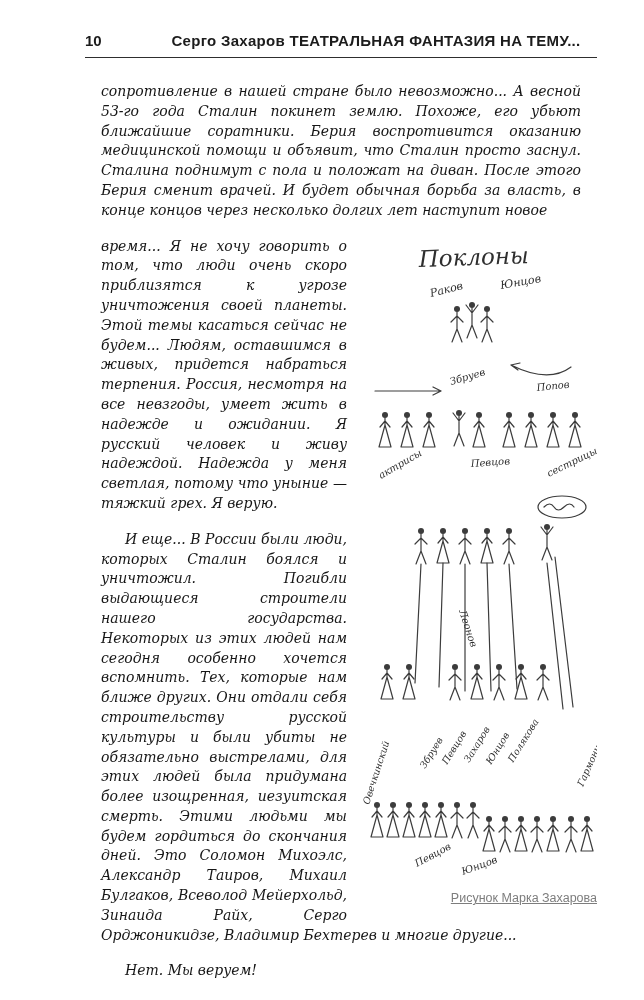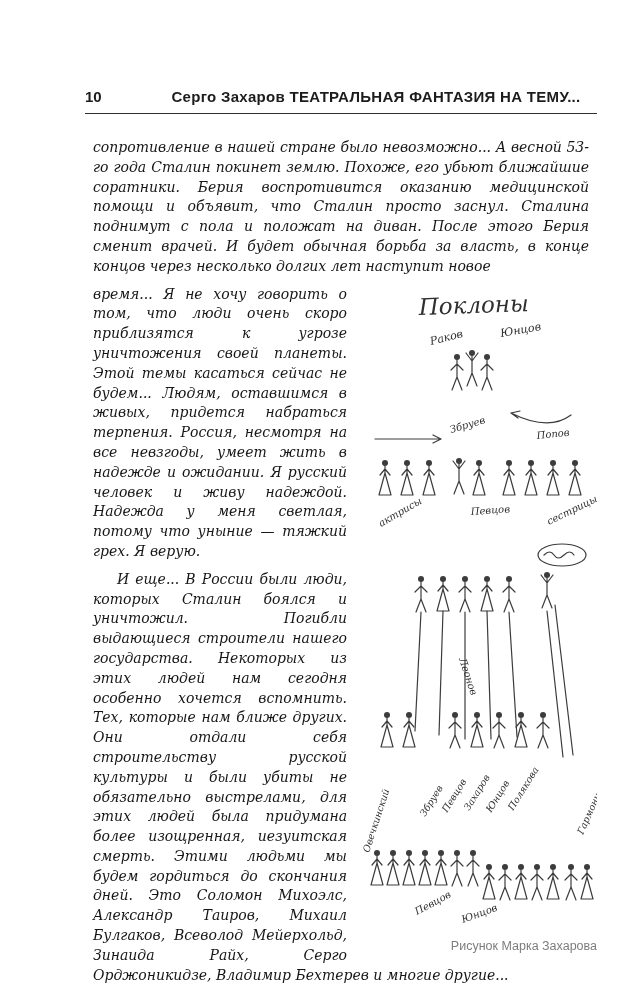--- a/index.html
+++ b/index.html
@@ -2,40 +2,40 @@
 <html lang="ru"><head>
 <meta charset="utf-8">
 <style>
   html,body { margin:0; padding:0; background:#ffffff; }
   .page {
     width:644px; height:1000px; position:relative; background:#ffffff;
     overflow:hidden; font-family:"DejaVu Serif", serif;
   }
   .content { margin:0 47px 0 85px; }
   .header {
-    padding-top:88px; display:flex; align-items:baseline;
+    padding-top:32px; display:flex; align-items:baseline;
     font-family:"Liberation Sans", sans-serif; font-weight:bold;
     font-size:15px; color:#1c1c1c;
   }
   .page-num { width:70px; }
   .header-title { flex:1; text-align:center; letter-spacing:0.3px; }
   .rule { border-bottom:1.5px solid #2e2e2e; margin-top:8px; }
   .body-text {
     margin-top:24px; font-style:italic; font-size:14px; line-height:19.8px;
     text-align:justify; color:#161616; hyphens:auto;
   }
-  .body-text p { margin:8px; text-indent:24px; }
+  .body-text p { margin:16px; text-indent:24px; }
   .body-text p.no-indent { text-indent:0; }
   .wrap-block { position:relative; }
   .figure-float {
     float:right; width:238px; margin:2px 0 4px 12px;
   }
   .figure-caption {
     text-align:right; font-family:"Liberation Sans", sans-serif;
-    font-style:normal; font-size:12.5px; color:#7d7d7d; margin-top:5px;
+    font-style:normal; font-size:12.5px; color:#7d7d7d; margin-top:5px;text-decoration:underline;
   }
   svg .stroke { stroke:#3c3c3c; stroke-width:1.2; fill:none; stroke-linecap:round; stroke-linejoin:round; }
   svg .head { fill:#3c3c3c; stroke:none; }
   svg text.hand { font-family:"DejaVu Serif", serif; font-style:italic; fill:#2f2f2f; }
 </style>
 </head>
 <body>
 
 <div class="page">
   <div class="content">
@@ -157,17 +157,18 @@
             </g>
             <text class="hand" x="58" y="628" font-size="10" transform="rotate(-28 58 628)">Певцов</text>
             <text class="hand" x="104" y="636" font-size="10" transform="rotate(-20 104 636)">Юнцов</text>
           </svg>
 
           <div class="figure-caption">Рисунок Марка Захарова</div>
         </div>
 
         <p class="no-indent">время... Я не хочу говорить о том, что люди очень скоро приблизятся к угрозе уничтожения своей планеты. Этой темы касаться сейчас не будем... Людям, оставшимся в живых, придется набраться терпения. Россия, несмотря на все невзгоды, умеет жить в надежде и ожидании. Я русский человек и живу надеждой. Надежда у меня светлая, потому что уныние — тяжкий грех. Я верую.</p>
         <p>И еще... В России были люди, которых Сталин боялся и уничтожил. Погибли выдающиеся строители нашего государства. Некоторых из этих людей нам сегодня особенно хочется вспомнить. Тех, которые нам ближе других. Они отдали себя строительству русской культуры и были убиты не обязательно выстрелами, для этих людей была придумана более изощренная, иезуитская смерть. Этими людьми мы будем гордиться до скончания дней. Это Соломон Михоэлс, Александр Таиров, Михаил Булгаков, Всеволод Мейерхольд, Зинаида Райх, Серго Орджоникидзе, Владимир Бехтерев и многие другие...</p>
+        <p>Нет. Мы веруем!</p>
 
       </div>
     </div>
   </div>
 </div>
 
 </body></html>

